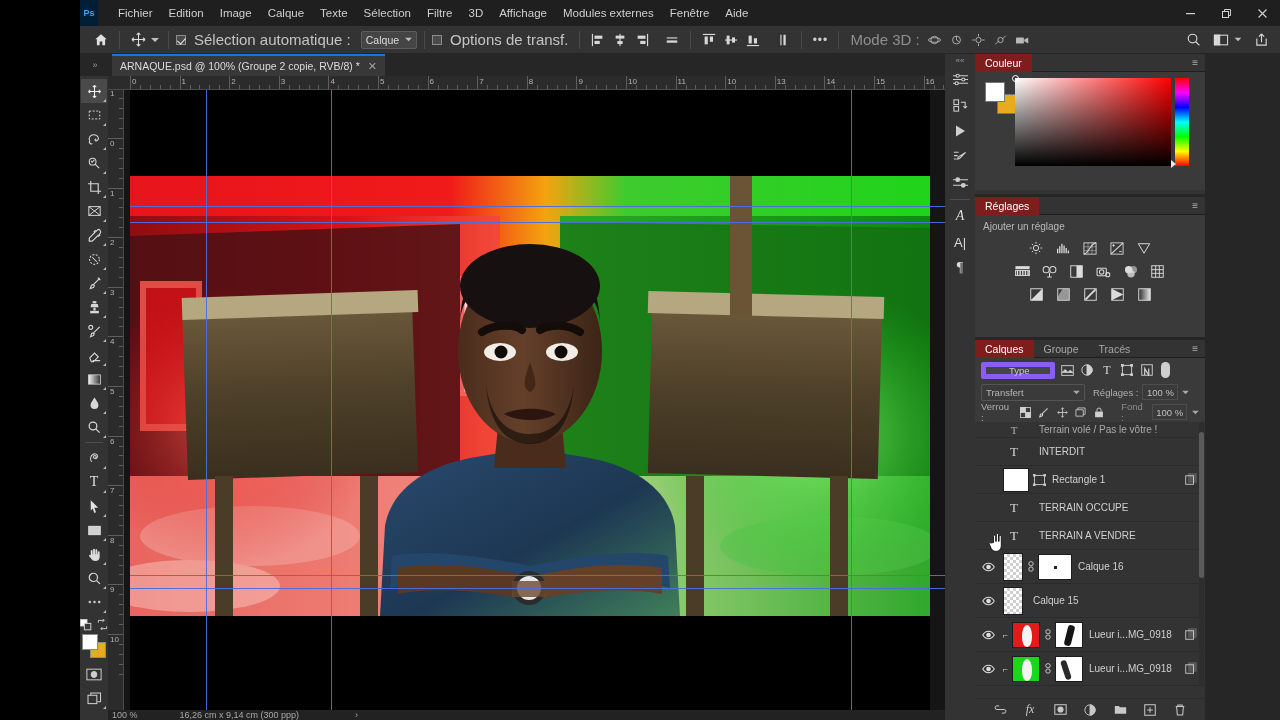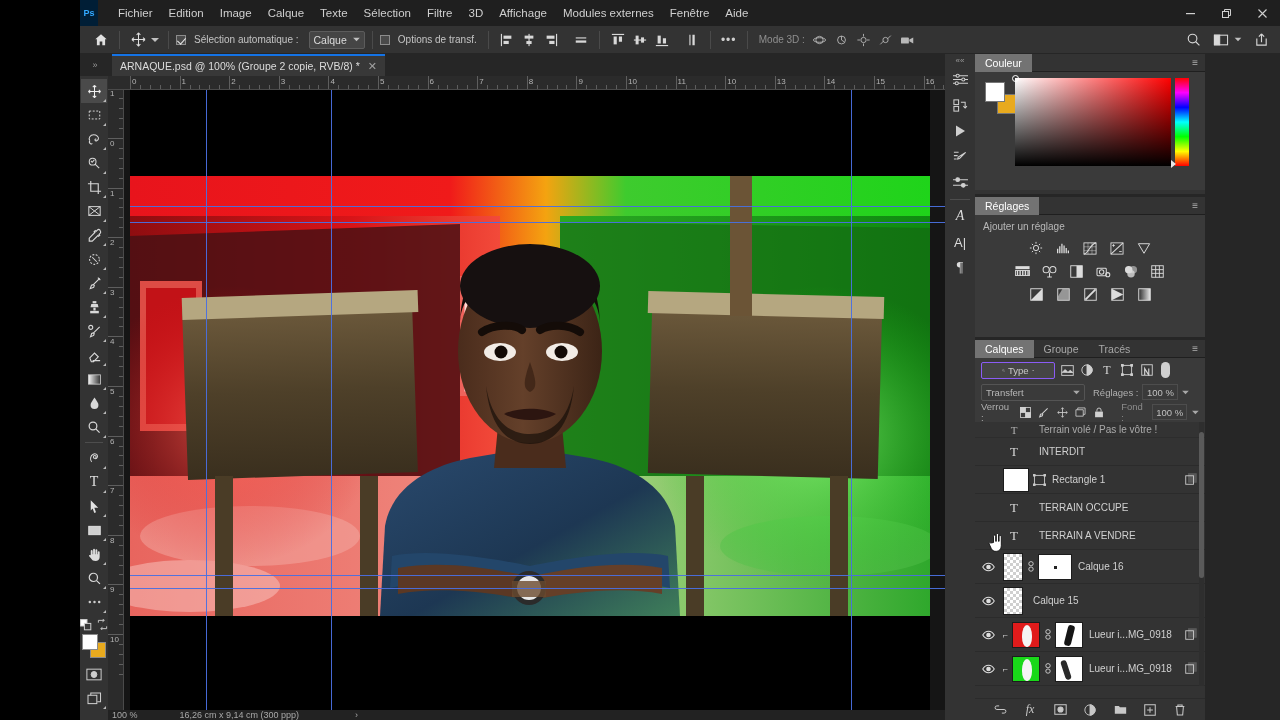--- a/index.html
+++ b/index.html
@@ -15,21 +15,21 @@
   .menu{display:flex;align-items:center;margin-left:12px;}
   .menu-item{padding:4px 8px;font-size:11.5px;color:#cfcfcf;white-space:nowrap;cursor:default;}
   .winbtns{margin-left:auto;display:flex;height:26px;}
   .winbtn{width:36px;height:26px;display:flex;align-items:center;justify-content:center;color:#d0d0d0;font-size:11px;}
 
   
   .optionsbar{position:absolute;left:80px;top:26px;width:1200px;height:28px;background:#333333;
               display:flex;align-items:center;border-bottom:1px solid #262626;}
   .ob-sep{width:1px;height:18px;background:#4a4a4a;margin:0 7px;}
   .ob-icon{width:22px;height:20px;display:flex;align-items:center;justify-content:center;color:#cfcfcf;}
-  .ob-label{font-size:10px;color:#c4c4c4;margin:0 4px;white-space:nowrap;}
+  .ob-label{font-size:15px;color:#c4c4c4;margin:0 4px;white-space:nowrap;}
   .ob-check{width:10px;height:10px;border:1px solid #8c8c8c;background:#4a4a4a;display:inline-block;margin-right:4px;
             position:relative;vertical-align:-1px;}
   .ob-check.on::after{content:"";position:absolute;left:2px;top:0px;width:4px;height:7px;border:solid #e8e8e8;
             border-width:0 1.5px 1.5px 0;transform:rotate(42deg);}
   .ob-select{background:#454545;border:1px solid #5c5c5c;border-radius:2px;height:18px;min-width:56px;
              display:flex;align-items:center;padding:0 4px;font-size:10.5px;color:#dcdcdc;justify-content:space-between;}
   .ob-right{margin-left:auto;display:flex;align-items:center;padding-right:8px;}
 
   
   .tabbar{position:absolute;left:80px;top:54px;width:1200px;height:22px;background:#262626;display:flex;align-items:flex-end;}
@@ -77,21 +77,21 @@
   .icondock{position:absolute;left:945px;top:54px;width:30px;height:666px;background:#333333;
             display:flex;flex-direction:column;align-items:center;}
   .dockbtn{width:28px;height:26px;display:flex;align-items:center;justify-content:center;color:#cfcfcf;}
   .dock-sep{width:20px;height:1px;background:#4d4d4d;margin:3px 0;}
   .dock-chevrons{width:30px;height:12px;display:flex;align-items:center;justify-content:center;color:#9a9a9a;font-size:8px;}
 
   
   .rightcol{position:absolute;left:975px;top:54px;width:305px;height:666px;background:#262626;}
   .panel-head{height:18px;background:#333333;display:flex;align-items:center;border-bottom:1px solid #1f1f1f;}
   .ptab{height:18px;padding:0 10px;display:flex;align-items:center;font-size:10.5px;color:#a8a8a8;}
-  .ptab.active{background:#737373;color:#ffffff;}
+  .ptab.active{background:#7f1d1d;color:#ffffff;}
   .pmenu{margin-left:auto;padding-right:6px;color:#b0b0b0;font-size:10px;letter-spacing:1px;}
 
   
   .colorpanel{position:absolute;left:0;top:0;width:230px;height:140px;background:#333333;}
   .color-body{position:relative;height:118px;background:#3a3a3a;padding:8px;}
   .sw-wrap{position:absolute;left:10px;top:10px;width:32px;height:32px;}
   .sw-bg{position:absolute;left:12px;top:12px;width:20px;height:20px;background:#e8aa1e;border:1px solid #777;}
   .sw-fg{position:absolute;left:0;top:0;width:20px;height:20px;background:#fff;border:1px solid #777;}
   .spectrum{position:absolute;left:40px;top:6px;width:156px;height:88px;
      background:linear-gradient(to top,#000,rgba(0,0,0,0)),linear-gradient(to right,#fff,#f00);}
@@ -102,21 +102,21 @@
   
   .adjpanel{position:absolute;left:0;top:143px;width:230px;height:140px;background:#333333;}
   .adj-body{background:#3a3a3a;padding:6px 8px;height:122px;}
   .adj-title{font-size:10px;color:#b8b8b8;margin-bottom:8px;}
   .adj-row{display:flex;justify-content:center;gap:8px;margin-bottom:7px;}
   .adj-ic{width:19px;height:16px;display:flex;align-items:center;justify-content:center;color:#d8d8d8;}
 
   
   .layerspanel{position:absolute;left:0;top:286px;width:230px;height:380px;background:#333333;}
   .lp-filter{display:flex;align-items:center;height:24px;padding:0 6px;background:#3a3a3a;gap:4px;}
-  .lp-searchbox{width:74px;height:17px;background:#454545;border:1px solid #8b5cf6;border-radius:2px;
+  .lp-searchbox{width:74px;height:17px;background:#454545;border:5px solid #8b5cf6;border-radius:2px;
       display:flex;align-items:center;padding:0 20px;font-size:9.5px;color:#c8c8c8;gap:3px;}
   .lp-fic{width:16px;height:16px;display:flex;align-items:center;justify-content:center;color:#d0d0d0;}
   .lp-pill{width:9px;height:16px;border-radius:5px;background:#cfcfcf;margin-left:2px;}
   .lp-blend{display:flex;align-items:center;height:20px;padding:0 6px;background:#3a3a3a;gap:4px;font-size:9.5px;}
   .blend-select{width:104px;height:17px;background:#3a3a3a;border:1px solid #545454;border-radius:2px;
       display:flex;align-items:center;justify-content:space-between;padding:0 4px;color:#b8b8b8;font-size:9.5px;}
   .num-box{width:36px;height:16px;background:#3a3a3a;border:1px solid #4d4d4d;display:flex;align-items:center;
       justify-content:center;font-size:9.5px;color:#c0c0c0;}
   .lp-lock{display:flex;align-items:center;height:20px;padding:0 6px;background:#3a3a3a;gap:5px;font-size:9.5px;}
   .lock-ic{width:14px;height:14px;display:flex;align-items:center;justify-content:center;color:#d0d0d0;}

